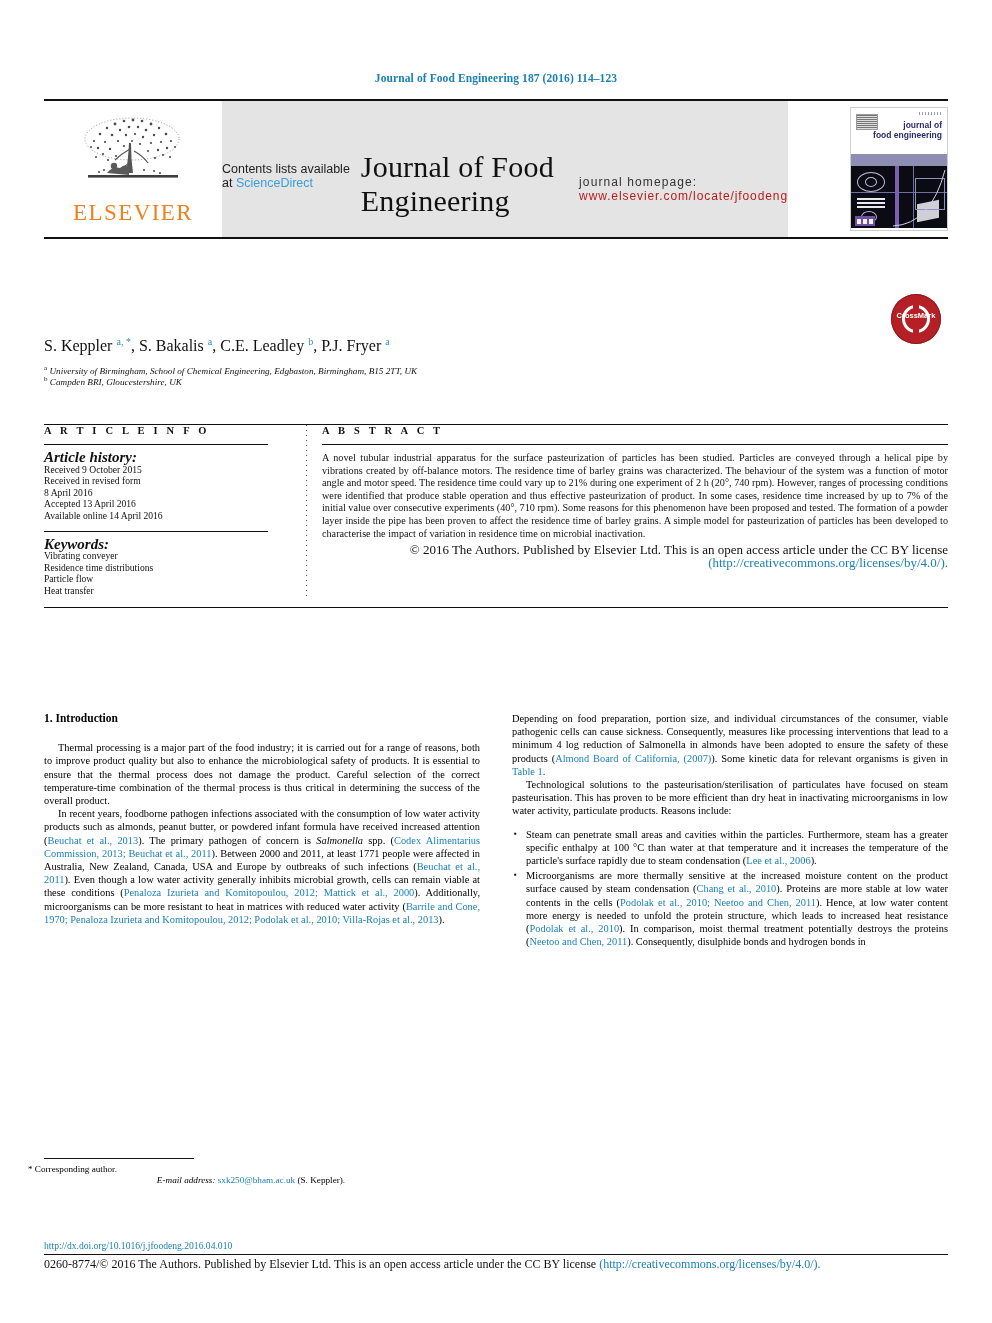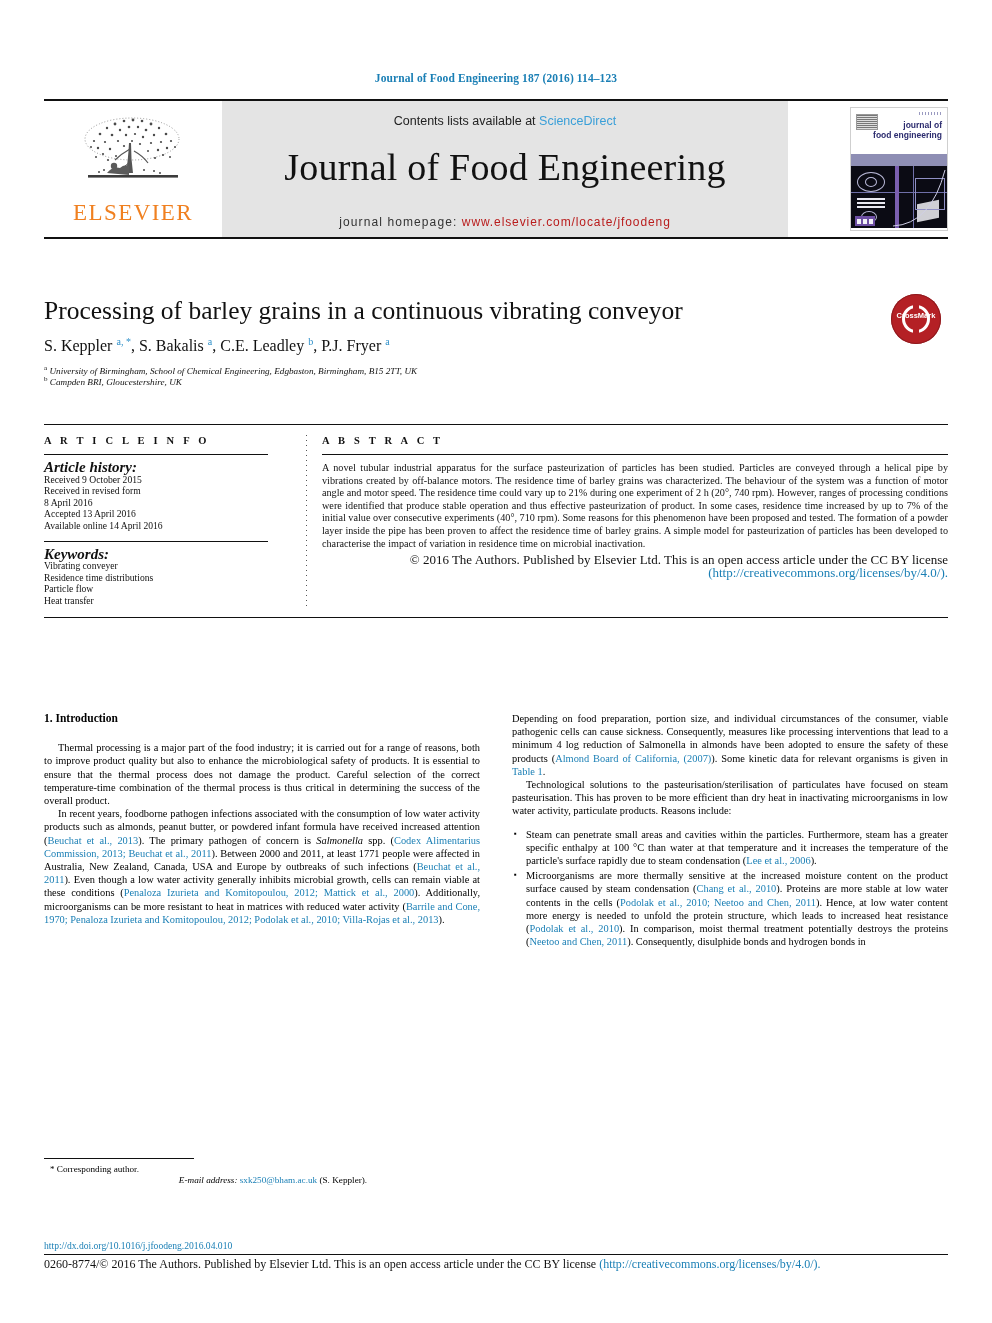--- a/index.html
+++ b/index.html
@@ -29,28 +29,28 @@
   .mast-inner{display:flex;height:100%;align-items:stretch;}
   .logo-cell{width:178px;flex:0 0 178px;display:flex;flex-direction:column;
              align-items:center;justify-content:center;box-sizing:border-box;}
   .tree-svg{display:block;}
   .elsevier-word{
     font-family:"Liberation Serif", serif;
     font-size:23px;letter-spacing:1.4px;color:#f08020;
     margin-top:1px;font-weight:400;
   }
   .center-cell{
-    flex:1 1 auto;background:#e4e4e4;display:flex;flex-direction:column;
+    flex:1 1 auto;background:#e4e4e4;display:flex;flex-direction:row;
     align-items:center;justify-content:flex-start;padding-top:13px;box-sizing:border-box;
   }
   .contents-line{font-family:"Liberation Sans", sans-serif;font-size:12.5px;color:#222;}
   .contents-line .sd{color:#3a9fd8;}
   .journal-name{
     font-family:"Liberation Serif", serif;
-    font-size:38px;color:#111;margin-top:17px;letter-spacing:.2px;font-weight:400;
+    font-size:30px;color:#111;margin-top:17px;letter-spacing:.2px;font-weight:400;
   }
   .homepage-line{
     font-family:"Liberation Sans", sans-serif;font-size:12px;color:#333;
     margin-top:26px;letter-spacing:1.1px;
   }
   .homepage-line .url{color:#b91c1c;letter-spacing:.9px;}
   .cover-cell{width:132px;flex:0 0 132px;display:flex;align-items:center;justify-content:flex-end;padding-left:28px;}
   .cover{
     width:96px;height:122px;background:#fff;border:1px solid #cfcfcf;position:relative;overflow:hidden;
   }
@@ -104,21 +104,21 @@
   .cm-badge:after{
     content:"";position:absolute;left:22px;top:8px;width:6px;height:34px;background:#b42025;
   }
   .cm-word{position:absolute;left:0;top:17px;width:64px;text-align:center;
            font-family:"Liberation Sans", sans-serif;font-size:7.5px;color:#fff;font-weight:bold;z-index:3;}
 
   
   .infoblock{
     position:absolute;left:44px;top:424px;width:904px;
     border-top:1px solid #111;border-bottom:1px solid #111;
-    padding-top:10px;padding-bottom:10px;box-sizing:border-box;
+    padding-bottom:10px;box-sizing:border-box;
     display:flex;
   }
   .col-info{width:246px;flex:0 0 246px;padding-right:22px;box-sizing:border-box;}
   .col-gap{width:32px;flex:0 0 32px;
            background:repeating-linear-gradient(to bottom,#555 0 1px,transparent 1px 5px);
            background-size:1px 100%;background-repeat:no-repeat;background-position:center top;}
   .col-abs{flex:1 1 auto;}
   .sechead{
     font-family:"Liberation Serif", serif;font-size:10.5px;font-weight:bold;
     letter-spacing:3.2px;color:#111;margin-bottom:8px;
@@ -143,21 +143,21 @@
   }
   .bcol p{margin:0;text-indent:14px;}
   .bcol p.noindent{text-indent:0;}
   .bullets{margin:10px 0 0 0;padding:0;list-style:none;}
   .bullets li{position:relative;padding-left:14px;margin-bottom:2px;text-align:justify;}
   .bullets li:before{content:"\25AA";position:absolute;left:2px;top:-1px;font-size:8px;}
   .ital-i{font-style:italic;}
 
   
   .fnrule{position:absolute;left:44px;top:1158px;width:150px;height:1px;background:#111;}
-  .footnote{position:absolute;left:50px;top:1164px;width:436px;font-size:9.2px;line-height:11.4px;}
+  .footnote{position:absolute;left:28px;top:1164px;width:436px;font-size:9.2px;line-height:11.4px;}
   .footnote .star{font-size:9px;}
   .footer{position:absolute;left:44px;top:1240px;width:904px;}
   .doi{font-size:9.6px;color:#1a7fb5;}
   .footer-rule{height:1px;background:#111;margin:3px 0 4px 0;}
   .license{font-size:12px;line-height:11px;color:#111;}
 </style>
 </head>
 <body>
 
 <div class="page">
@@ -276,21 +276,20 @@
             <svg style="position:absolute;left:40px;top:0;" width="56" height="62">
               <path d="M2 60 Q40 58 54 4" stroke="#cfcfe6" stroke-width="1" fill="none"></path>
             </svg>
           </div>
         </div>
       </div>
 
     </div>
   </div>
 
-  <div class="title">Processing of barley grains in a continuous vibrating conveyor</div>
   <div class="authors">S. Keppler <sup>a, *</sup>, S. Bakalis <sup>a</sup>, C.E. Leadley <sup>b</sup>, P.J. Fryer <sup>a</sup></div>
   <div class="affil" id="affil-a">
     <sup>a</sup> <span>University of Birmingham, School of Chemical Engineering, Edgbaston, Birmingham, B15 2TT, UK</span>
   </div>
   <div class="affil" id="affil-b">
     <sup>b</sup> <span>Campden BRI, Gloucestershire, UK</span>
   </div>
 
   <div class="crossmark">
     <div class="cm-badge"></div>

